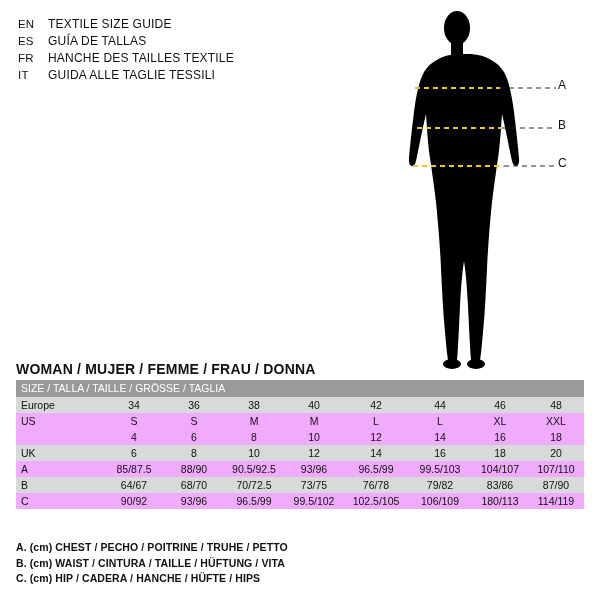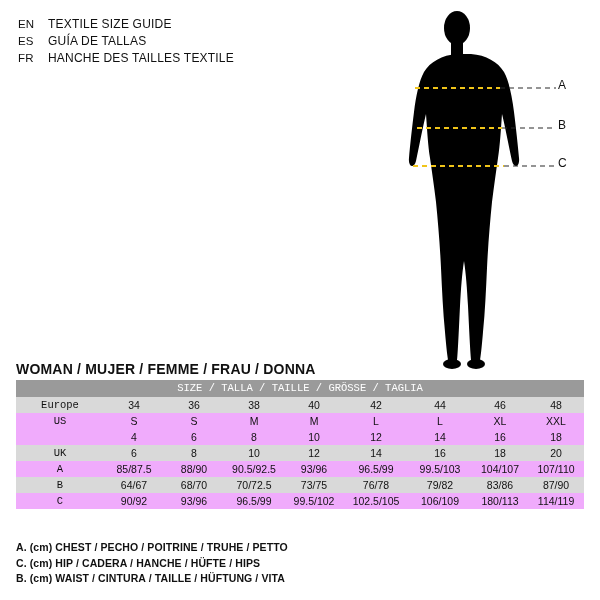--- a/index.html
+++ b/index.html
@@ -85,22 +85,22 @@
   }
   table.size-table td {
     padding: 0;
     height: 16px;
     line-height: 16px;
     text-align: center;
     vertical-align: middle;
     white-space: nowrap;
   }
   table.size-table td.label {
-    text-align: center;
-    font-family: Liberation Mono, monospace;
+    text-align: left;
+    padding-left: 5px;
   }
   tr.head-row td {
     background: #9a9a9a;
     color: #ffffff;
     font-size: 10.5px;
     height: 17px;
     line-height: 17px;
   }
   tr.shade td {
     background: #d9d9d9;
@@ -134,20 +134,24 @@
       <span class="lang-code">EN</span>
       <span class="lang-title">TEXTILE SIZE GUIDE</span>
     </div>
     <div class="lang-row">
       <span class="lang-code">ES</span>
       <span class="lang-title">GUÍA DE TALLAS</span>
     </div>
     <div class="lang-row">
       <span class="lang-code">FR</span>
       <span class="lang-title">HANCHE DES TAILLES TEXTILE</span>
+    </div>
+    <div class="lang-row">
+      <span class="lang-code">IT</span>
+      <span class="lang-title">GUIDA ALLE TAGLIE TESSILI</span>
     </div>
   </div>
 
   <div class="figure-wrap">
     <svg width="230" height="370" viewBox="0 0 230 370" xmlns="http://www.w3.org/2000/svg">
       <g fill="#000000">
 
         <ellipse cx="97" cy="22" rx="13" ry="17"></ellipse>
 
         <rect x="91" y="36" width="12" height="14"></rect>
@@ -304,17 +308,17 @@
           <td>106/109</td>
           <td>180/113</td>
           <td>114/119</td>
         </tr>
       </tbody>
     </table>
   </div>
 
   <div class="notes">
     <div class="note">A. (cm) CHEST / PECHO / POITRINE / TRUHE / PETTO</div>
+    <div class="note">B. (cm) WAIST / CINTURA / TAILLE / HÜFTUNG / VITA</div>
     <div class="note">C. (cm) HIP / CADERA / HANCHE / HÜFTE / HIPS</div>
-    <div class="note">B. (cm) WAIST / CINTURA / TAILLE / HÜFTUNG / VITA</div>
   </div>
 
 </div>
 
 </body></html>

